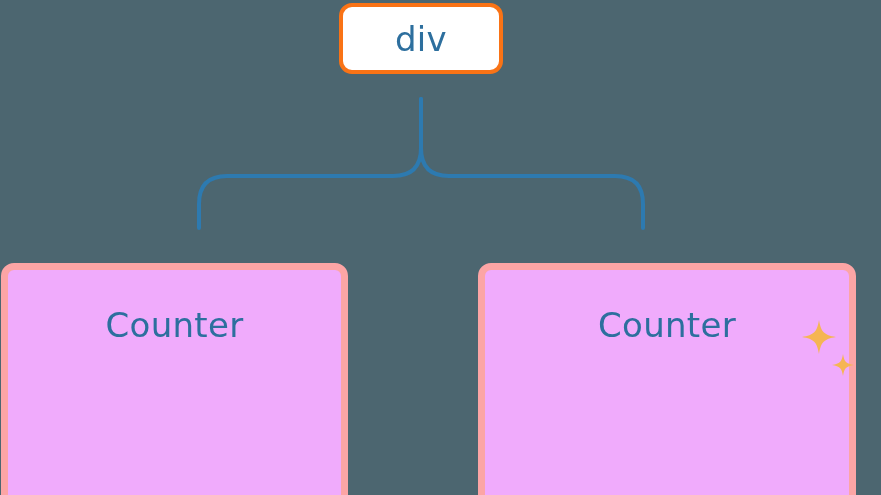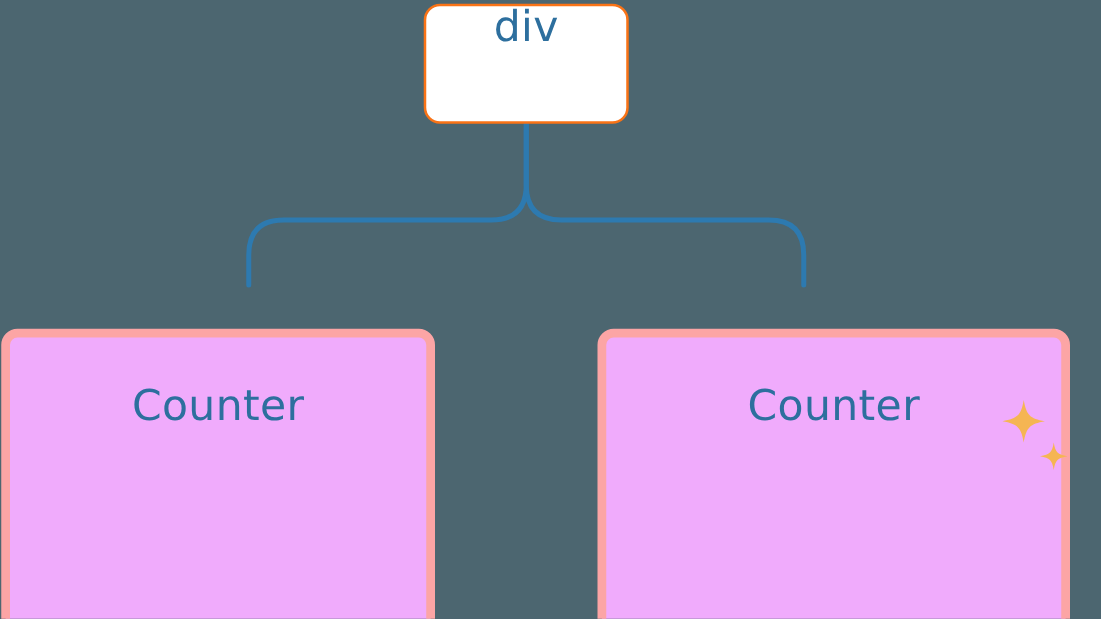--- a/index.html
+++ b/index.html
@@ -31,27 +31,27 @@
     height: 495px;
     pointer-events: none;
   }
 
   
   .node-root {
     position: absolute;
     left: 339px;
     top: 3px;
     width: 164px;
-    height: 96px;
+    height: 71px;
     box-sizing: border-box;
     background: #ffffff;
-    border: 2px solid #f97316;
+    border: 4px solid #f97316;
     border-radius: 13px;
     display: flex;
-    align-items: flex-start;
+    align-items: center;
     justify-content: center;
     z-index: 3;
   }
   .node-root-label {
     font-size: 34px;
     color: #2d6f9e;
     letter-spacing: 0.3px;
     line-height: 1;
   }
 

